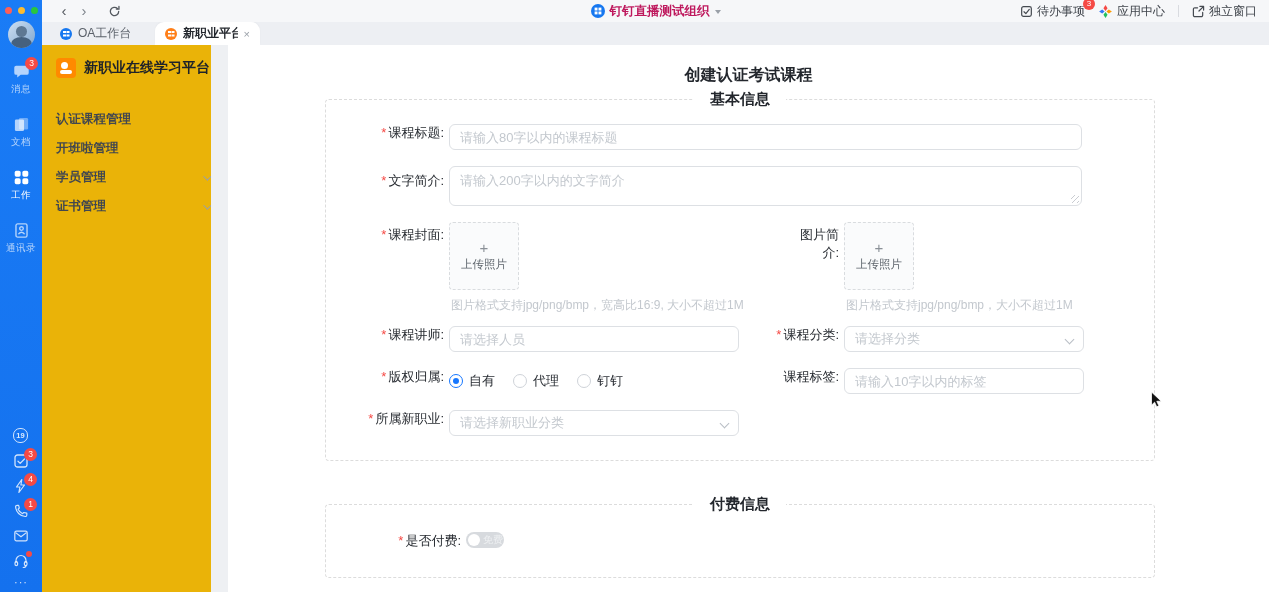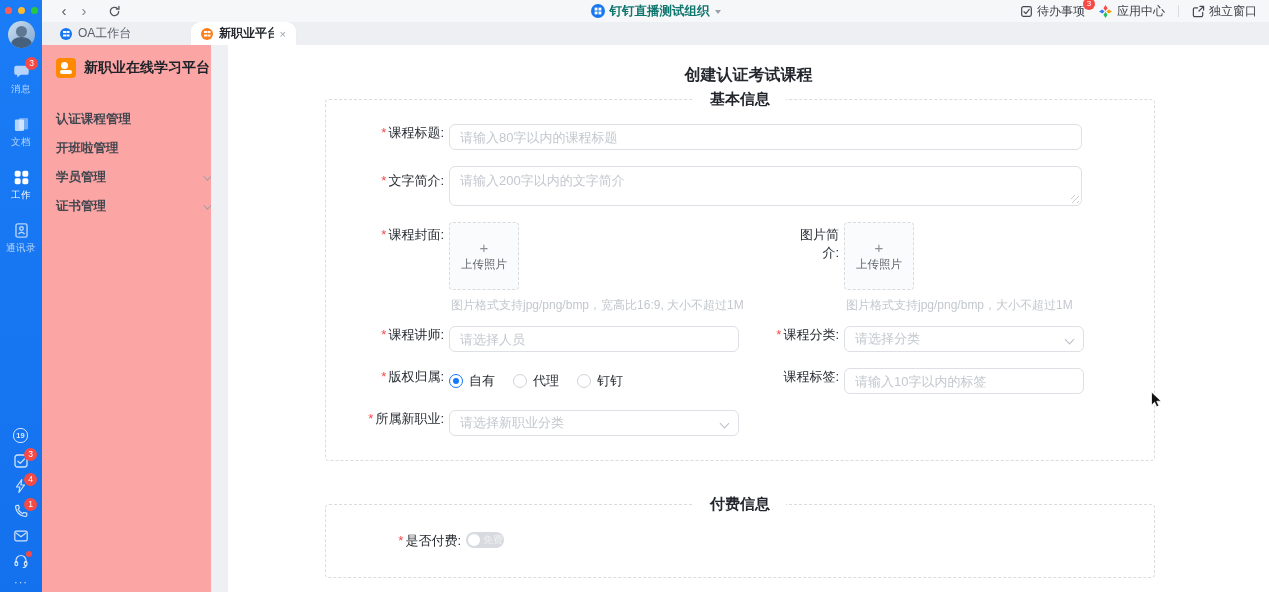--- a/index.html
+++ b/index.html
@@ -40,41 +40,41 @@
   .rdot { position:absolute; top:-2px; right:-3px; width:6px; height:6px; border-radius:50%; background:#f54a45; }
   .rmore { color:rgba(255,255,255,.8); font-size:11px; letter-spacing:1px; line-height:8px; }
 
   
   #topbar { position:absolute; left:42px; top:0; right:0; height:45px; }
   #toolbar { position:relative; height:22px; background:#f6f7f9; display:flex; align-items:center; padding-left:12px; }
   .navbtn { width:20px; text-align:center; font-size:15px; color:#53585f; line-height:20px; cursor:default; }
   .navbtn.fwd { color:#7d838b; }
   .refresh { margin-left:14px; color:#53585f; display:flex; }
   .orgttl { position:absolute; left:50%; top:0; transform:translateX(-50%); height:22px;
-    display:flex; align-items:center; gap:5px; font-size:12.5px; font-weight:bold; color:#0f766e; }
+    display:flex; align-items:center; gap:5px; font-size:12.5px; font-weight:bold; color:#be185d; }
   .caret { width:0; height:0; border-left:3.5px solid transparent; border-right:3.5px solid transparent;
     border-top:4px solid #9aa0a8; margin-top:2px; }
   .actions { position:absolute; right:12px; top:0; height:22px; display:flex; align-items:center; gap:13px;
     font-size:12px; color:#3e434a; }
   .act { display:flex; align-items:center; gap:4px; position:relative; }
   .abadge { position:absolute; top:-5px; right:-10px; min-width:12px; height:12px; border-radius:6px;
     background:#f54a45; color:#fff; font-size:8px; line-height:12px; text-align:center; padding:0 2px; }
   .adiv { width:1px; height:12px; background:#d9dbe0; }
 
   #tabstrip { height:23px; background:#edeff3; display:flex; align-items:stretch; padding-left:8px; }
   .tab { width:105px; display:flex; align-items:center; gap:6px; padding:0 10px; font-size:12px; color:#5c626b; }
-  .tab.active { background:#fff; border-radius:9px 9px 0 0; color:#23272d; font-weight:bold; box-shadow:0 -1px 2px rgba(0,0,0,.03);margin-left:36px; }
+  .tab.active { background:#fff; border-radius:9px 9px 0 0; color:#23272d; font-weight:bold; box-shadow:0 -1px 2px rgba(0,0,0,.03); }
   .tabic { width:12px; height:12px; border-radius:50%; position:relative; flex:none; }
   .tabic.blue{background:#1677f0}.tabic.orange{background:#ff7f19}
   .tabic::before{content:"";position:absolute;left:3px;top:3px;width:2.5px;height:2.5px;background:#fff;box-shadow:3.5px 0 #fff,0 3.5px #fff,3.5px 3.5px #fff;}
   .tab .tlabel{white-space:nowrap; overflow:hidden;}
   .tclose { margin-left:auto; font-size:11px; color:#9aa0a8; font-weight:normal; }
 
   
-  #panel { position:absolute; left:42px; top:45px; width:181px; bottom:0; background:#fca5a5; padding:13px 14px 0; }
+  #panel { position:absolute; left:42px; top:45px; width:181px; bottom:0; background:#eab308; padding:13px 14px 0; }
   .apphead { display:flex; align-items:center; gap:8px; }
   .applogo { width:20px; height:20px; border-radius:4px; background:#ff8a00; position:relative; flex:none; }
   .applogo::before{content:"";position:absolute;left:5px;top:4px;width:7px;height:7px;border-radius:50%;background:#fff;}
   .applogo::after{content:"";position:absolute;left:4px;top:12px;width:12px;height:4px;border-radius:2px;background:#fff;}
   .apptitle { font-size:14px; font-weight:bold; color:#1f2329; white-space:nowrap; }
   .menu { margin-top:27px;font-weight:bold; }
   .mitem { height:29px; display:flex; align-items:center; font-size:12.5px; color:#42474f; }
   .mchev { margin-left:auto; width:6px; height:6px; border-right:1.2px solid #9aa0a8; border-bottom:1.2px solid #9aa0a8;
     transform:rotate(45deg) translateY(-2px); }
 

